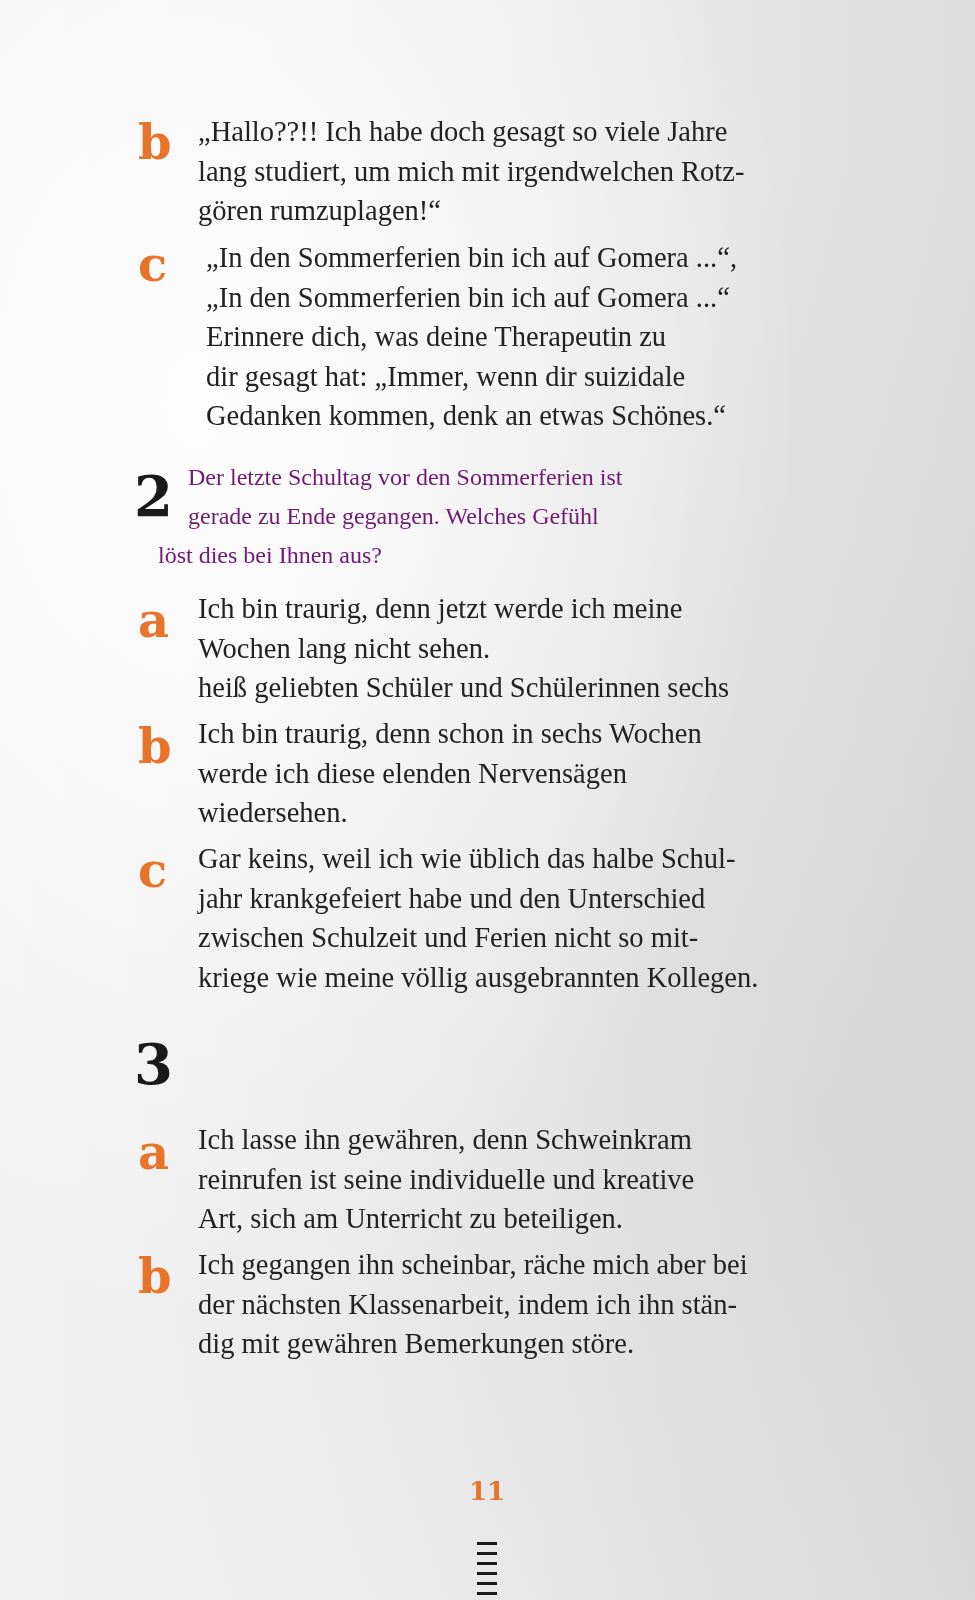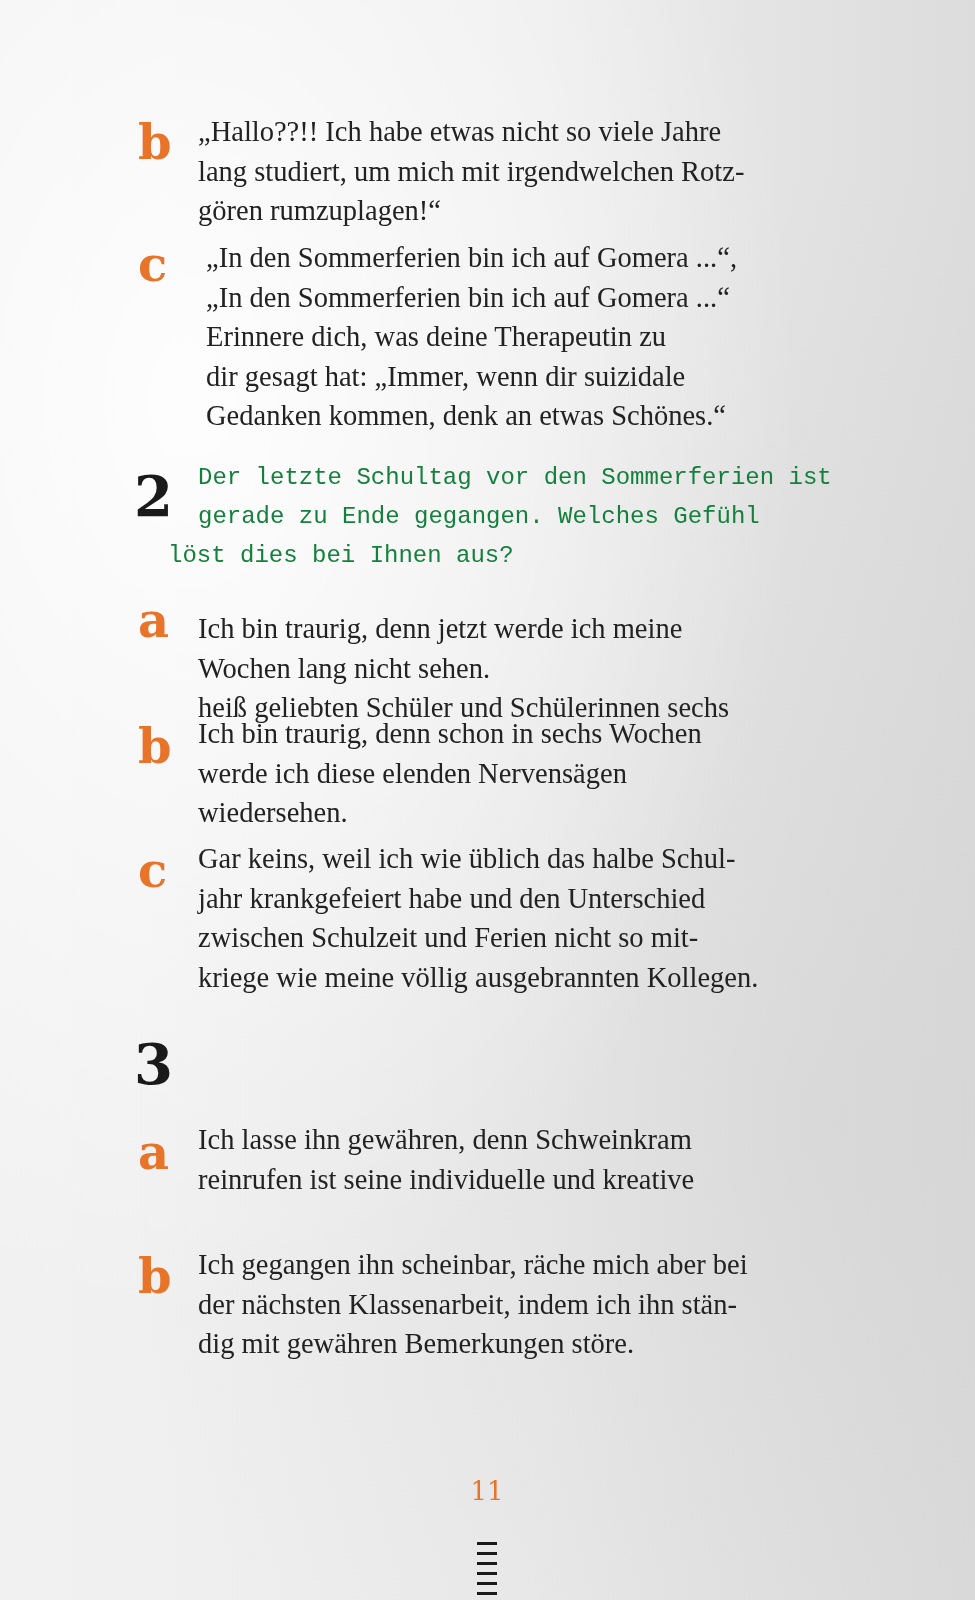--- a/index.html
+++ b/index.html
@@ -23,40 +23,40 @@
     font-family: "DejaVu Serif", serif; font-weight:bold;
     color:#1a1a1a; font-size:56px; line-height:56px;
   }
   .ans {
     position:absolute; left:198px; width:640px;
     font-family: "Liberation Serif", serif; font-size:28.5px; line-height:39.6px;
     color:#222;
   }
   .ans .ln, .q .ln { display:block; white-space:nowrap; }
   .q {
-    position:absolute; left:198px; width:660px;
-    font-family: Liberation Mono, monospace; font-size:24px; line-height:39px;
-    color:#15803d;
+    position:absolute; left:188px; width:660px;
+    font-family: Liberation Serif, serif; font-size:24px; line-height:39px;
+    color:#701a75;
   }
   .q .ln.out { margin-left:-30px; }
   .pagenum {
     position:absolute; left:462px; top:1476px; width:50px; text-align:center;
-    font-family:"DejaVu Serif", serif; font-weight:normal; font-size:26px; color:#e8742a;
+    font-family:"DejaVu Serif", serif; font-weight:bold; font-size:26px; color:#e8742a;
   }
   .bars { position:absolute; left:477px; top:1542px; width:20px; }
   .bars span { display:block; height:3px; background:#1a1a1a; margin-bottom:7px; }
 </style>
 </head>
 <body>
 
 <div class="page">
 
   <div class="letter" style="top:118px;">b</div>
   <div class="ans" style="top:112px;">
-    <span class="ln">„Hallo??!! Ich habe etwas nicht so viele Jahre</span>
+    <span class="ln">„Hallo??!! Ich habe doch gesagt so viele Jahre</span>
     <span class="ln">lang studiert, um mich mit irgendwelchen Rotz-</span>
     <span class="ln">gören rumzuplagen!“</span>
   </div>
 
   <div class="letter" style="top:240px;">c</div>
   <div class="ans" style="top:238px;margin-left:8px;">
     <span class="ln">„In den Sommerferien bin ich auf Gomera ...“,</span>
     <span class="ln">„In den Sommerferien bin ich auf Gomera ...“</span>
     <span class="ln">Erinnere dich, was deine Therapeutin zu</span>
     <span class="ln">dir gesagt hat: „Immer, wenn dir suizidale</span>
@@ -64,21 +64,21 @@
   </div>
 
   <div class="num" style="top:468px;">2</div>
   <div class="q" style="top:458px;">
     <span class="ln">Der letzte Schultag vor den Sommerferien ist</span>
     <span class="ln">gerade zu Ende gegangen. Welches Gefühl</span>
     <span class="ln out">löst dies bei Ihnen aus?</span>
   </div>
 
   <div class="letter" style="top:596px;">a</div>
-  <div class="ans" style="top:609px;">
+  <div class="ans" style="top:589px;">
     <span class="ln">Ich bin traurig, denn jetzt werde ich meine</span>
     <span class="ln">Wochen lang nicht sehen.</span>
     <span class="ln">heiß geliebten Schüler und Schülerinnen sechs</span>
   </div>
 
   <div class="letter" style="top:722px;">b</div>
   <div class="ans" style="top:714px;">
     <span class="ln">Ich bin traurig, denn schon in sechs Wochen</span>
     <span class="ln">werde ich diese elenden Nervensägen</span>
     <span class="ln">wiedersehen.</span>
@@ -91,20 +91,21 @@
     <span class="ln">zwischen Schulzeit und Ferien nicht so mit-</span>
     <span class="ln">kriege wie meine völlig ausgebrannten Kollegen.</span>
   </div>
 
   <div class="num" style="top:1036px;">3</div>
 
   <div class="letter" style="top:1128px;">a</div>
   <div class="ans" style="top:1120px;">
     <span class="ln">Ich lasse ihn gewähren, denn Schweinkram</span>
     <span class="ln">reinrufen ist seine individuelle und kreative</span>
+    <span class="ln">Art, sich am Unterricht zu beteiligen.</span>
   </div>
 
   <div class="letter" style="top:1252px;">b</div>
   <div class="ans" style="top:1245px;">
     <span class="ln">Ich gegangen ihn scheinbar, räche mich aber bei</span>
     <span class="ln">der nächsten Klassenarbeit, indem ich ihn stän-</span>
     <span class="ln">dig mit gewähren Bemerkungen störe.</span>
   </div>
 
   <div class="pagenum">11</div>

